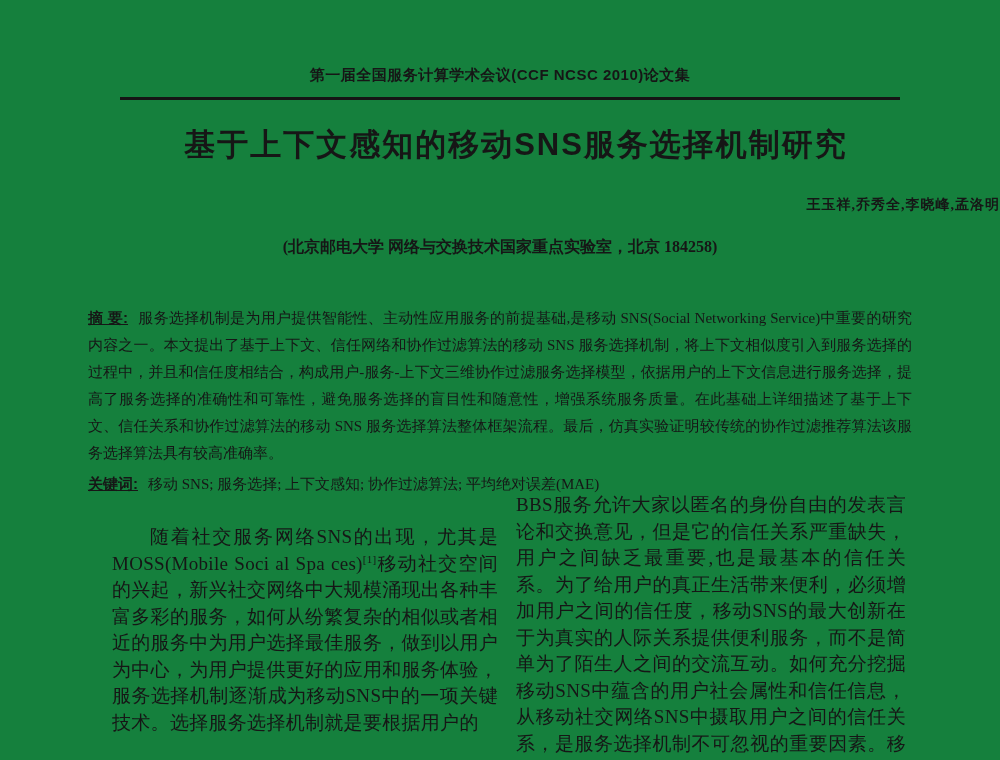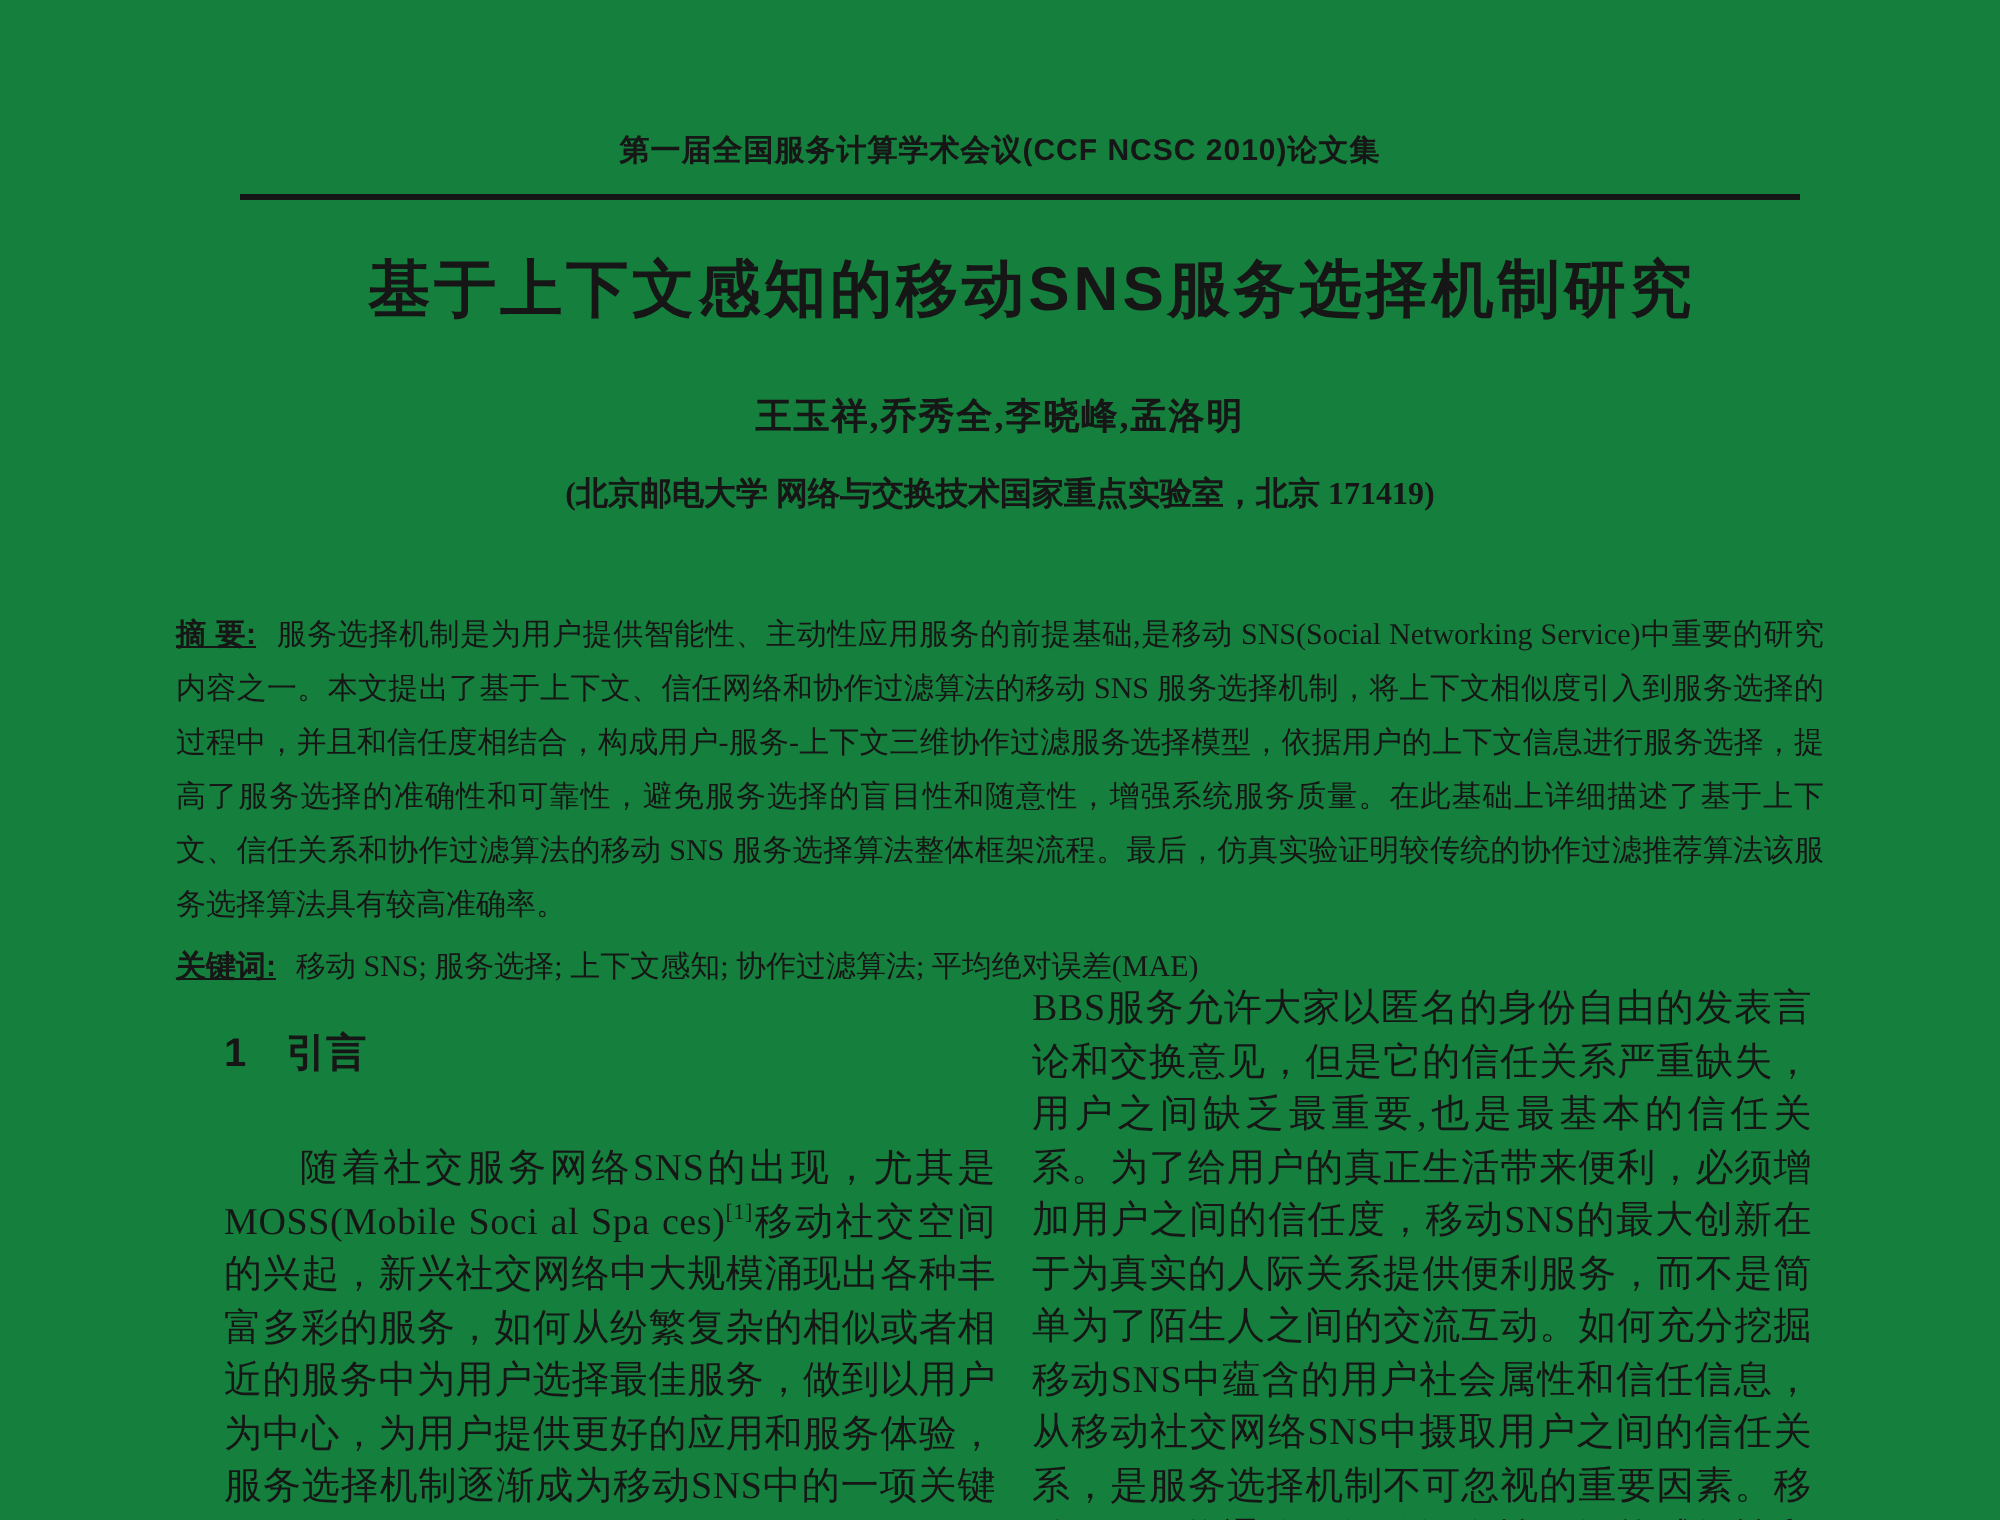--- a/index.html
+++ b/index.html
@@ -35,22 +35,22 @@
     text-align: center;
     font-family: "Liberation Sans", "DejaVu Sans", sans-serif;
     font-size: 31px;
     font-weight: 700;
     letter-spacing: 2px;
     padding-left: 16px;
   }
   .authors {
     position: absolute;
     top: 196px; left: 0; width: 100%;
-    text-align: center;
-    font-size: 18px;
+    text-align: right;
+    font-size: 14px;
     font-weight: 600;
     letter-spacing: 1px;
   }
   .affiliation {
     position: absolute;
     top: 237px; left: 0; width: 100%;
     text-align: center;
     font-size: 16px;
     font-weight: 600;
   }
@@ -121,36 +121,35 @@
 <div class="page">
 
   <div class="conf-header">第一届全国服务计算学术会议(CCF NCSC 2010)论文集</div>
 
   <div class="header-rule"></div>
 
   <h1 class="paper-title">基于上下文感知的移动SNS服务选择机制研究</h1>
 
   <div class="authors">王玉祥,乔秀全,李晓峰,孟洛明</div>
 
-  <div class="affiliation">(北京邮电大学 网络与交换技术国家重点实验室，北京 171419)</div>
+  <div class="affiliation">(北京邮电大学 网络与交换技术国家重点实验室，北京 184258)</div>
 
 
   <div class="abstract-block">
     <p class="abstract-text">
       <span class="inline-label">摘 要:</span><span>服务选择机制是为用户提供智能性、主动性应用服务的前提基础,是移动 SNS(Social Networking Service)中重要的研究内容之一。本文提出了基于上下文、信任网络和协作过滤算法的移动 SNS 服务选择机制，将上下文相似度引入到服务选择的过程中，并且和信任度相结合，构成用户-服务-上下文三维协作过滤服务选择模型，依据用户的上下文信息进行服务选择，提高了服务选择的准确性和可靠性，避免服务选择的盲目性和随意性，增强系统服务质量。在此基础上详细描述了基于上下文、信任关系和协作过滤算法的移动 SNS 服务选择算法整体框架流程。最后，仿真实验证明较传统的协作过滤推荐算法该服务选择算法具有较高准确率。</span>
     </p>
     <p class="keywords-line">
       <span class="inline-label">关键词:</span><span>移动 SNS; 服务选择; 上下文感知; 协作过滤算法; 平均绝对误差(MAE)</span>
     </p>
   </div>
 
   <div class="columns">
 
     <div class="col-left">
-      <h2 class="section-heading">1　引言</h2>
       <p class="body-para indent">
         <span>随着社交服务网络SNS的出现，尤其是MOSS(Mobile Soci al Spa ces)</span><sup class="cite">[1]</sup><span>移动社交空间的兴起，新兴社交网络中大规模涌现出各种丰富多彩的服务，如何从纷繁复杂的相似或者相近的服务中为用户选择最佳服务，做到以用户为中心，为用户提供更好的应用和服务体验，服务选择机制逐渐成为移动SNS中的一项关键技术。选择服务选择机制就是要根据用户的</span>
       </p>
     </div>
 
     <div class="col-right">
       <p class="body-para no-top">BBS服务允许大家以匿名的身份自由的发表言论和交换意见，但是它的信任关系严重缺失，用户之间缺乏最重要,也是最基本的信任关系。为了给用户的真正生活带来便利，必须增加用户之间的信任度，移动SNS的最大创新在于为真实的人际关系提供便利服务，而不是简单为了陌生人之间的交流互动。如何充分挖掘移动SNS中蕴含的用户社会属性和信任信息，从移动社交网络SNS中摄取用户之间的信任关系，是服务选择机制不可忽视的重要因素。移动SNS是将通信网络的泛在性、智能感知性和用</p>
     </div>
 
   </div>

